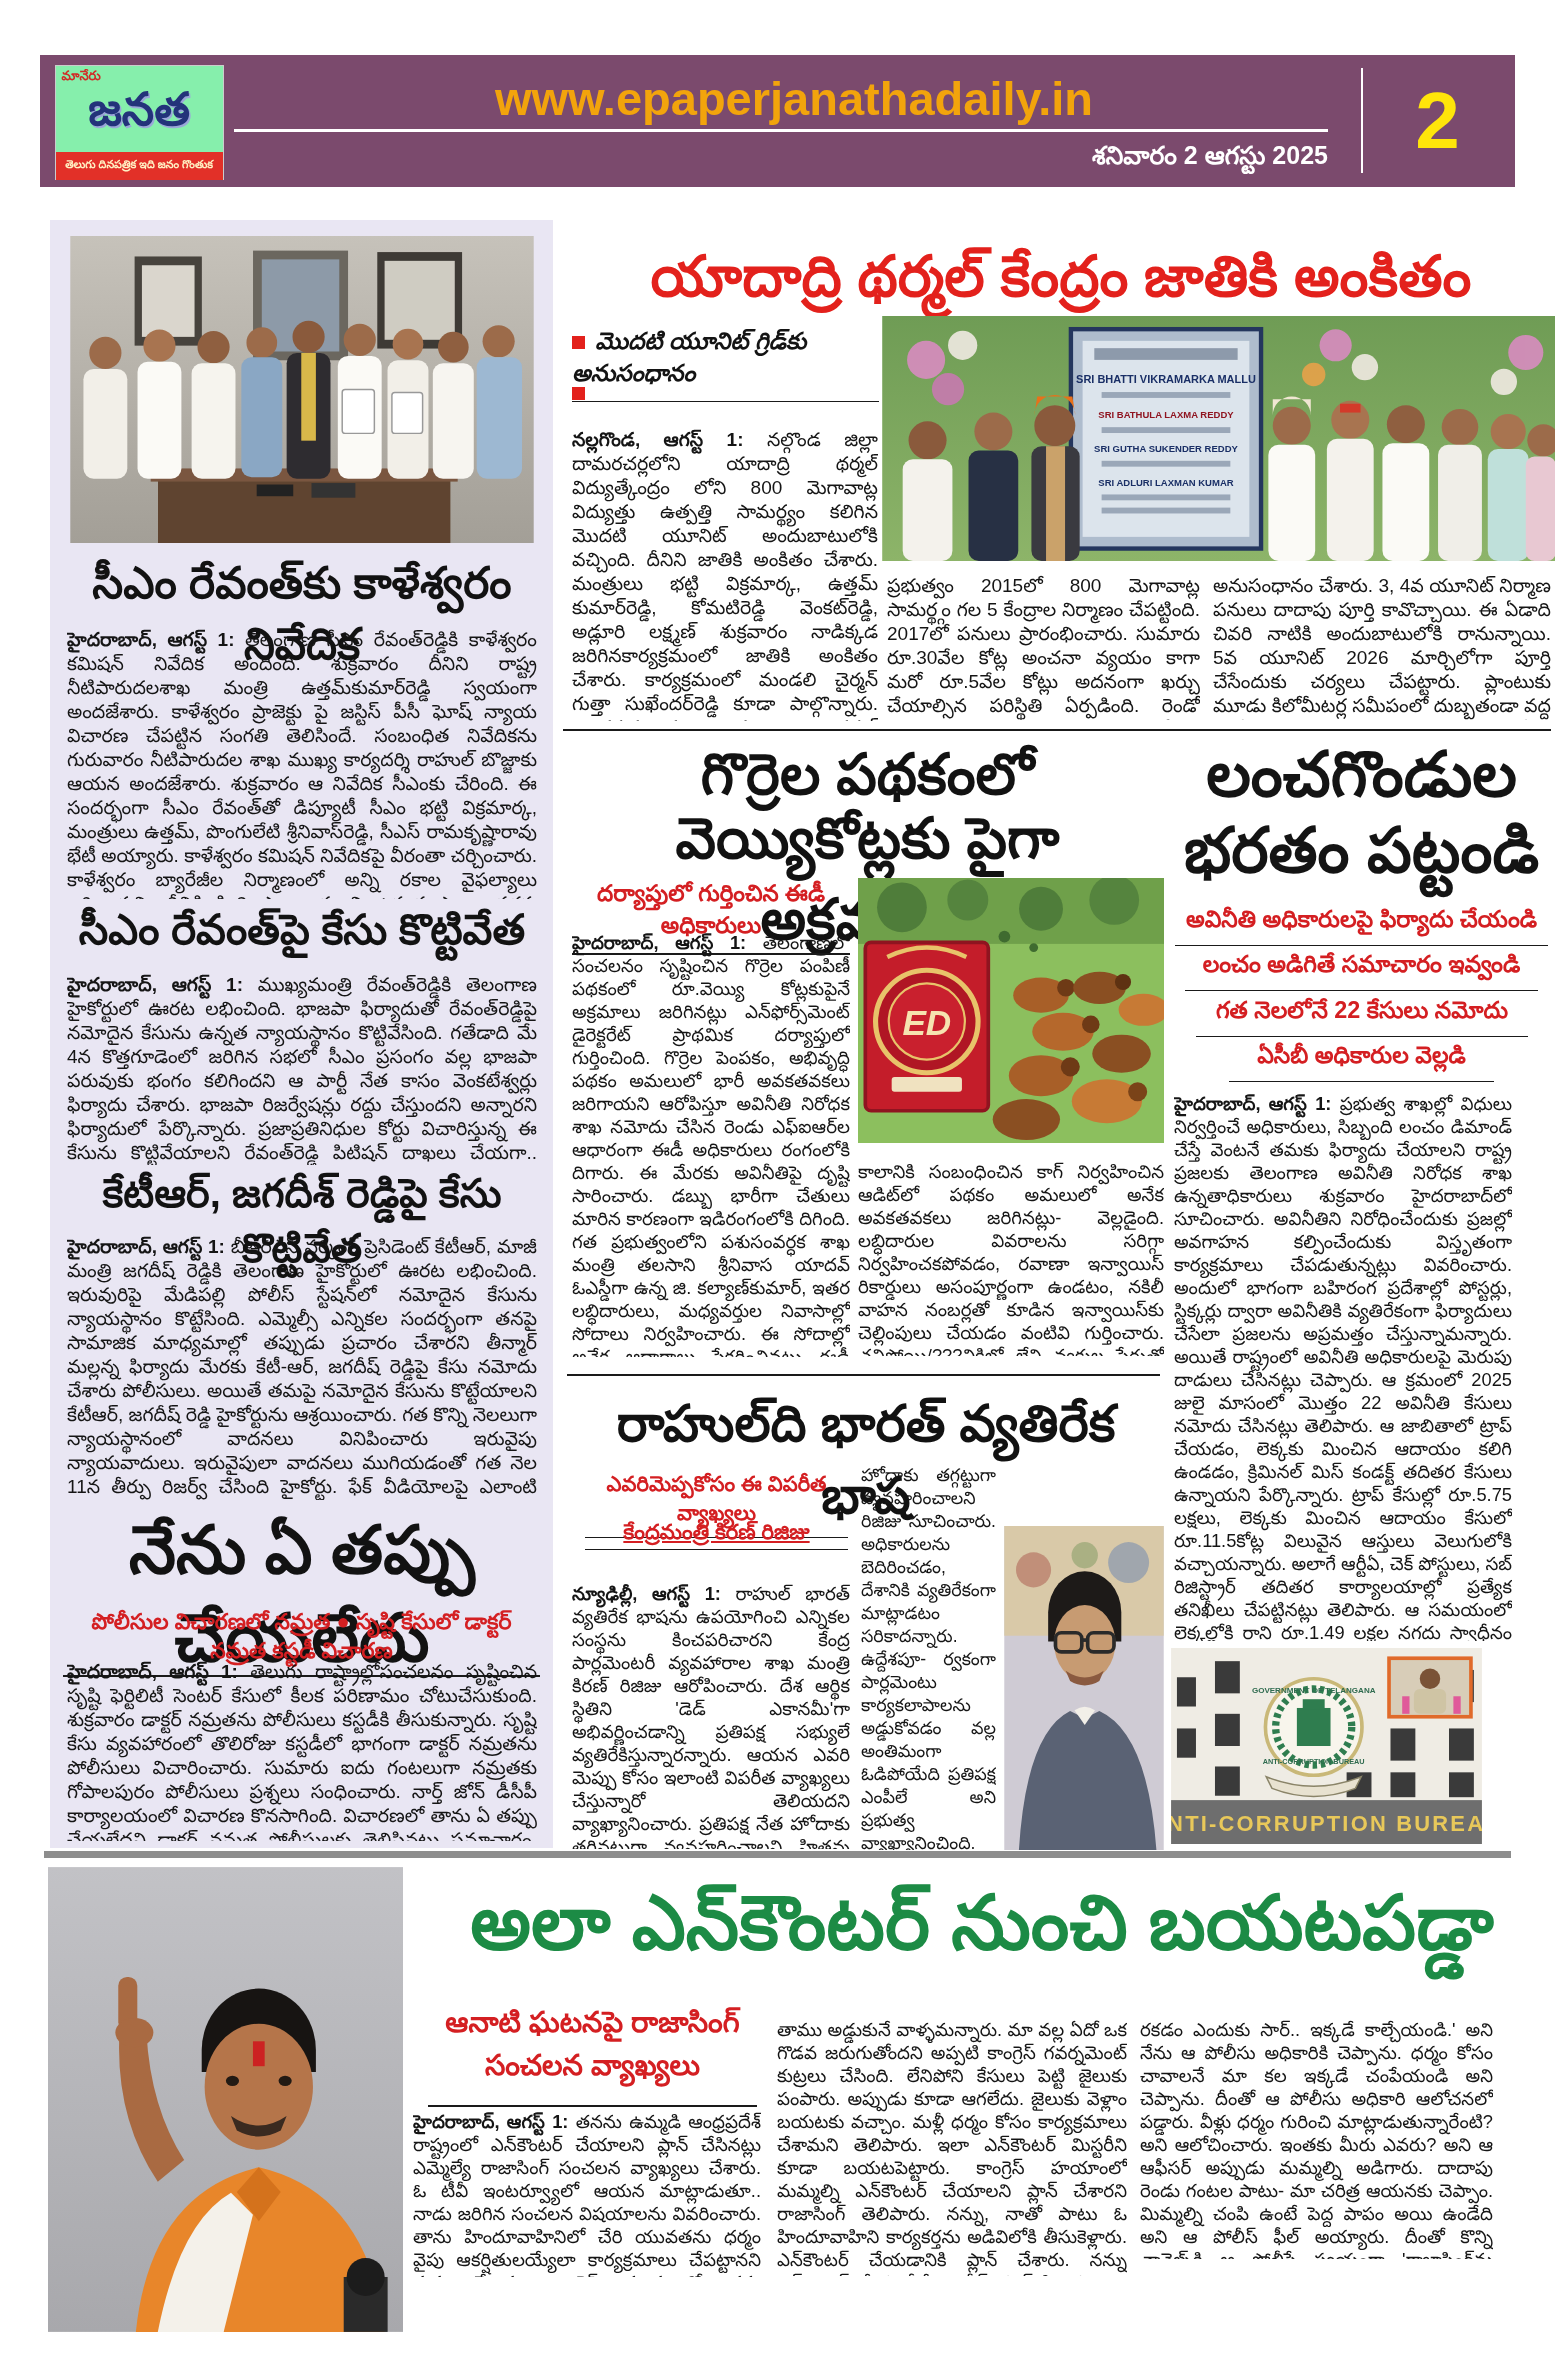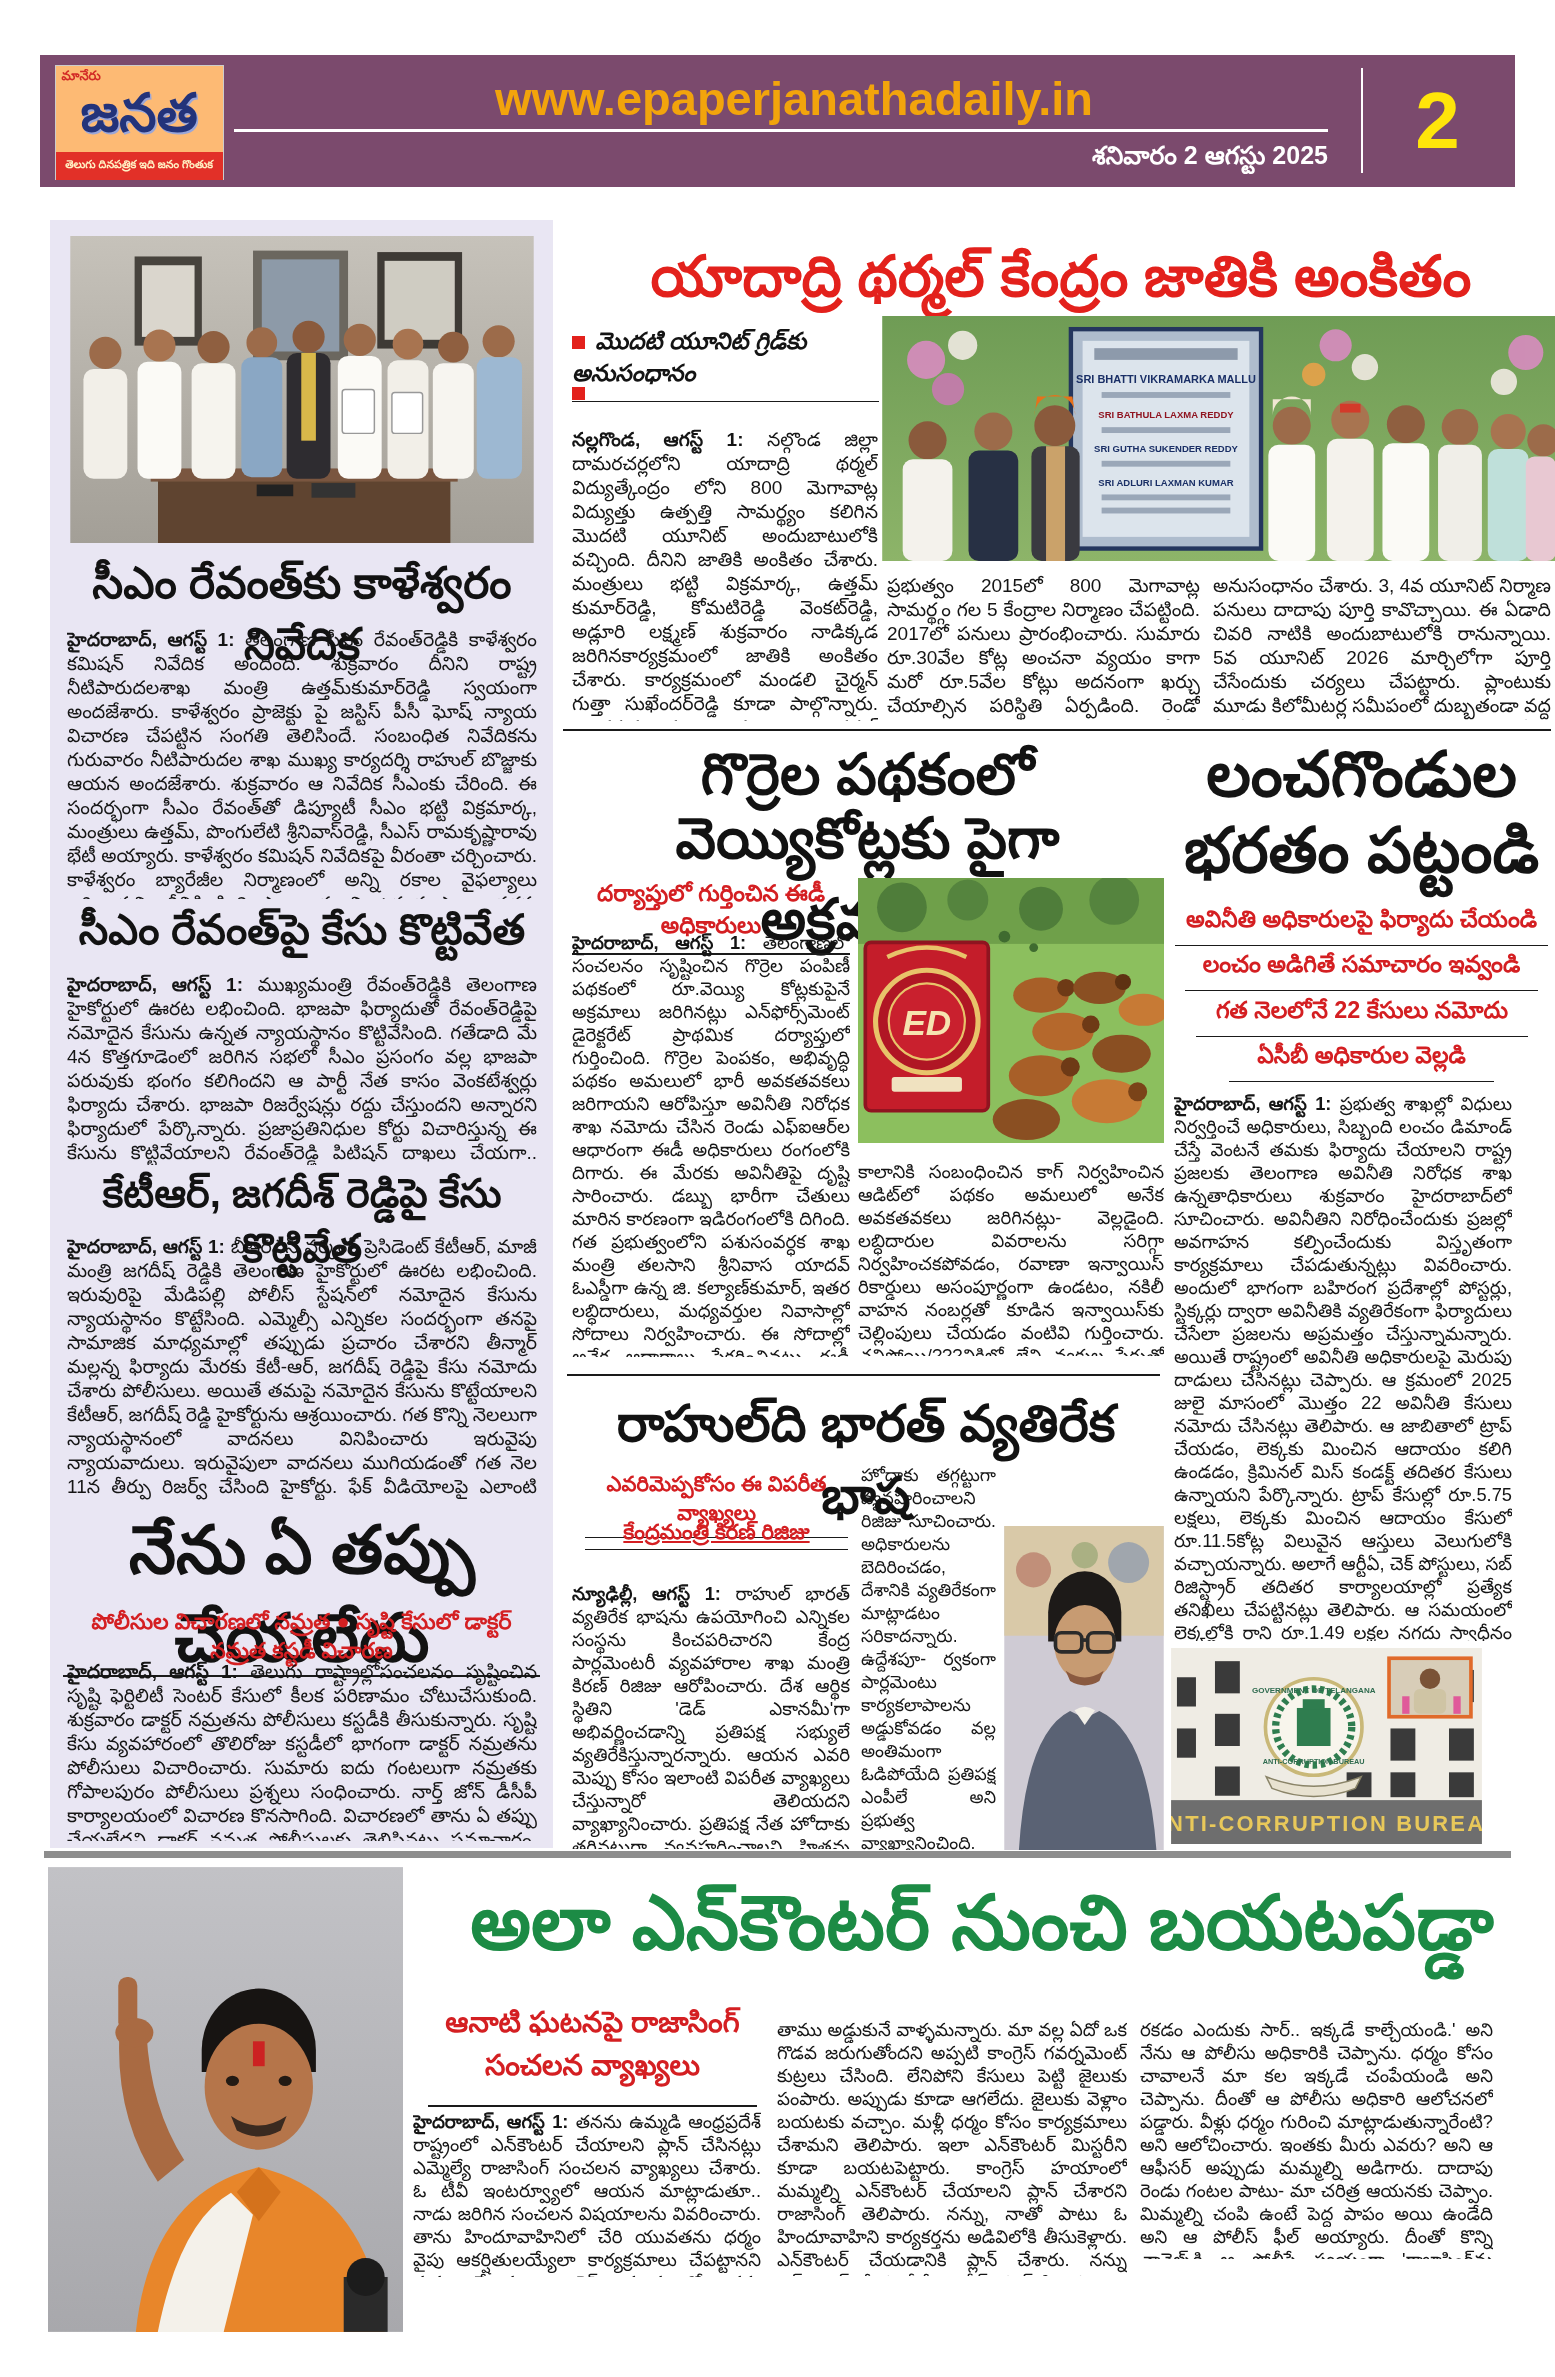--- a/index.html
+++ b/index.html
@@ -11,23 +11,23 @@
   .hd{font-weight:bold;color:#121212;text-align:center;overflow:hidden;}
   .redsub{font-weight:bold;color:#d41f22;text-align:center;overflow:hidden;}
   .rule{position:absolute;background:#1a1a1a;}
   svg{display:block;}
 </style>
 </head>
 <body>
 
 <div class="abs" style="left:40px;top:55px;width:1475px;height:132px;background:#7b4a6d;">
 
-  <div class="abs" style="left:14.6px;top:9.5px;width:167px;height:113px;background:#fdba74;border:0.7px solid #cccccc;">
+  <div class="abs" style="left:14.6px;top:9.5px;width:167px;height:113px;background:#86efac;border:0.7px solid #cccccc;">
     <div class="abs" style="left:5.9px;top:2.9px;font-size:13px;color:#d22a26;font-weight:bold;">మానేరు</div>
-    <div class="abs" style="left:0;top:16px;width:167px;text-align:center;font-size:53px;font-weight:bold;color:#23337a;text-shadow:1.5px 1.5px 0 #9aa6d8;">జనత</div>
+    <div class="abs" style="left:0;top:16px;width:167px;text-align:center;font-size:46px;font-weight:bold;color:#23337a;text-shadow:1.5px 1.5px 0 #9aa6d8;">జనత</div>
     <div class="abs" style="left:0;top:86px;width:167px;height:28px;background:#e23028;color:#fff2c4;font-size:11px;font-weight:bold;display:flex;align-items:center;justify-content:center;overflow:hidden;">
       <span>తెలుగు దినపత్రిక   ఇది జనం గొంతుక</span>
     </div>
   </div>
 
   <div class="abs" style="left:220px;top:16px;width:1068px;text-align:center;font-size:47px;font-weight:bold;color:#f2a40c;">www.epaperjanathadaily.in</div>
 
   <div class="abs" style="left:194px;top:74px;width:1094px;height:2.9px;background:#ffffff;"></div>
 
   <div class="abs" style="left:659px;top:86px;width:629px;text-align:right;font-size:25px;font-weight:bold;color:#ffffff;">శనివారం 2 ఆగస్టు 2025</div>

